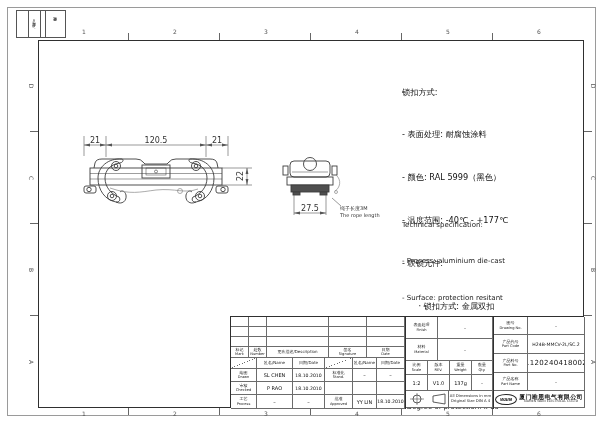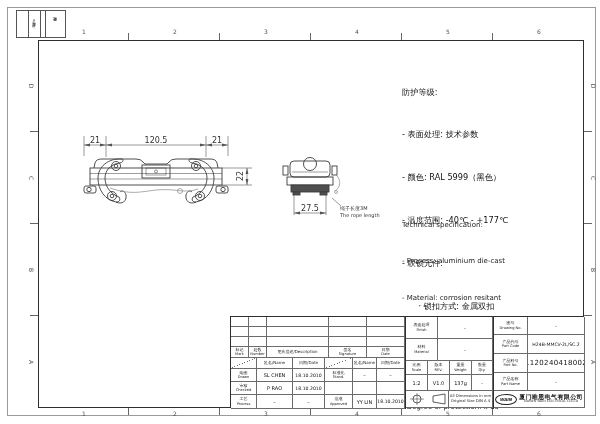--- a/index.html
+++ b/index.html
@@ -190,34 +190,34 @@
       <text x="137" y="14.5">21</text>
       <text x="163" y="48" transform="rotate(-90 163 48)">22</text>
       <text x="230" y="82.5">27.5</text>
     </g>
   </svg>
 
   <div class="abs ropenote" style="left:340px;top:205px">绳子长度3M</div>
   <div class="abs ropenote" style="left:340px;top:212px">The rope length</div>
 
   <div class="abs cnblock">
-    <div>防护等级:</div>
-    <div>- 表面处理: 技术参数</div>
+    <div>锁扣方式:</div>
+    <div>- 表面处理: 耐腐蚀涂料</div>
     <div>- 颜色: RAL 5999（黑色）</div>
     <div>- 温度范围: -40℃ - +177℃</div>
     <div>- 联锁元件:</div>
     <div>　　· 锁扣方式: 金属双扣</div>
     
     
   </div>
 
   <div class="abs enblock">
     <div>Technical specification:</div>
     <div>- Process: aluminium die-cast</div>
-    <div>- Material: corrosion resitant</div>
+    <div>- Surface: protection resitant</div>
     <div>- Colour: RAL 9005(black)</div>
     <div>- Temperature range: -40℃ - +125℃</div>
     <div>- Degree of protection: IP65</div>
     
     
     
     
   </div>
 
   <div class="abs tb">

